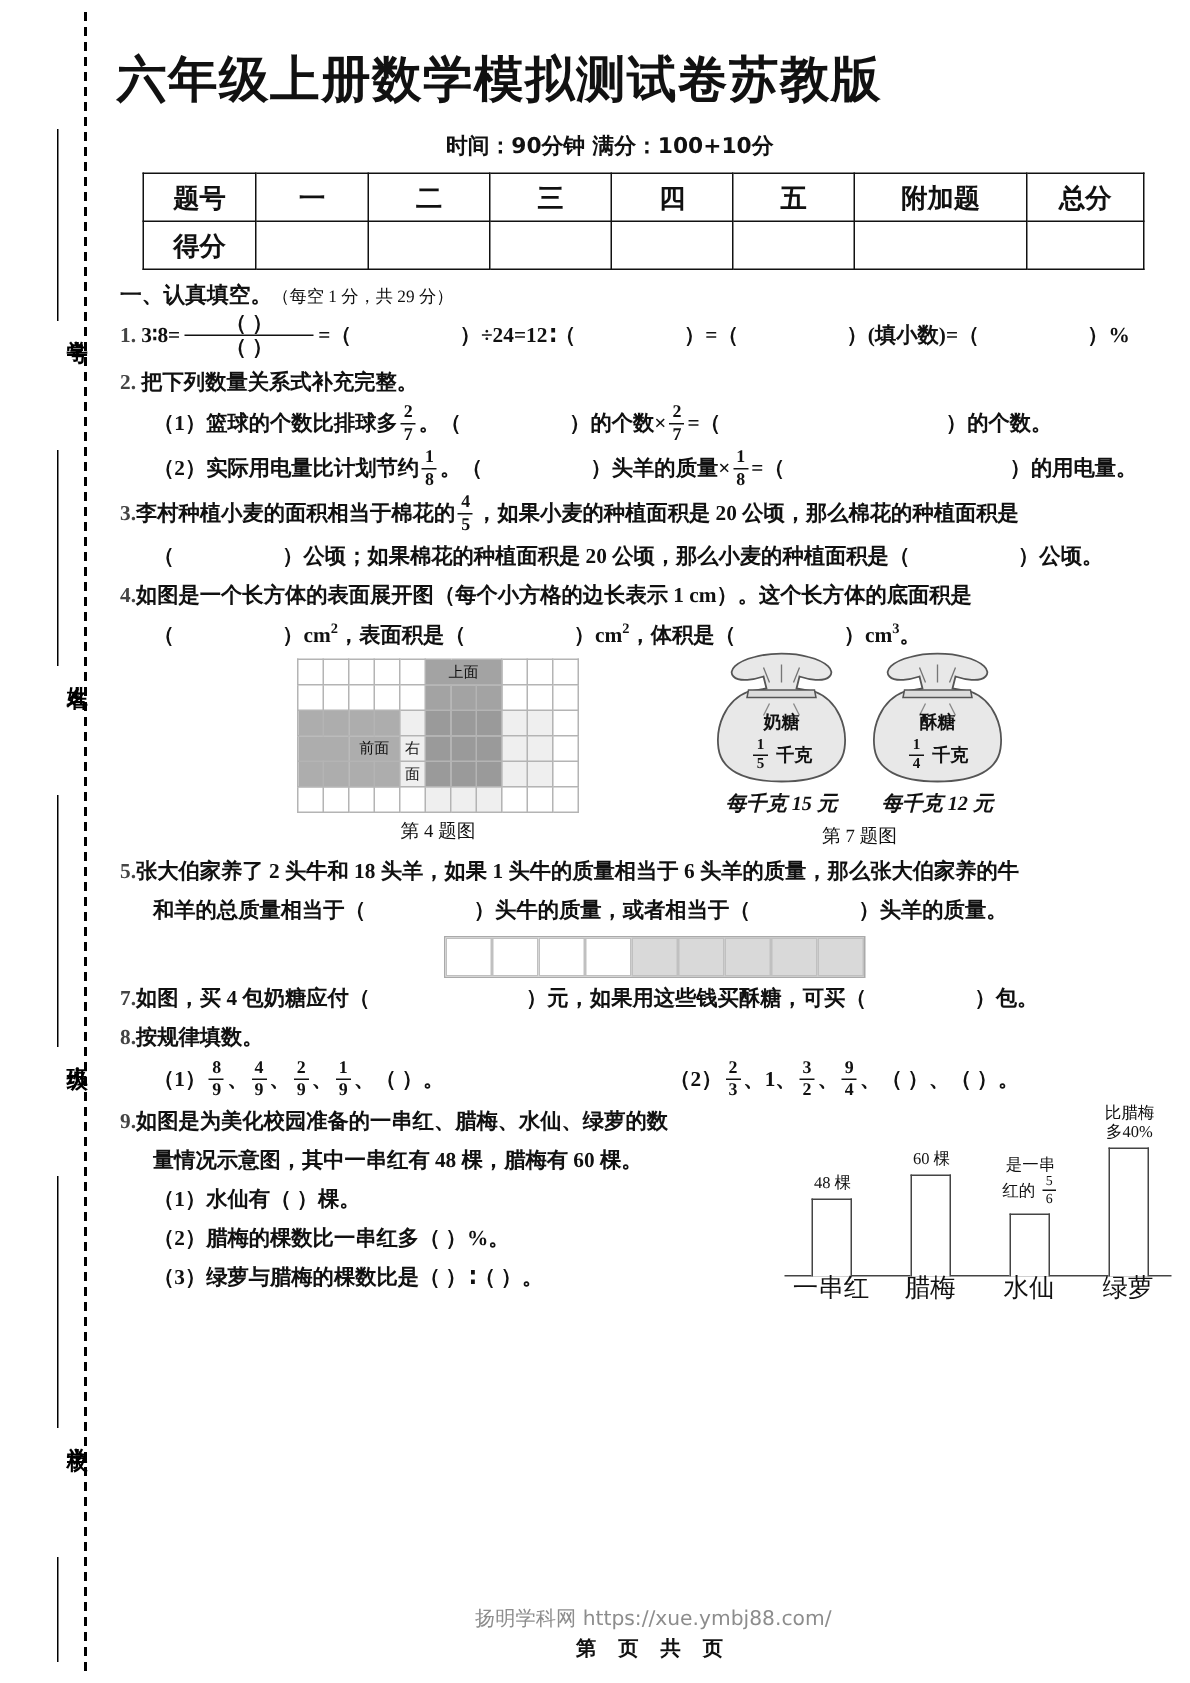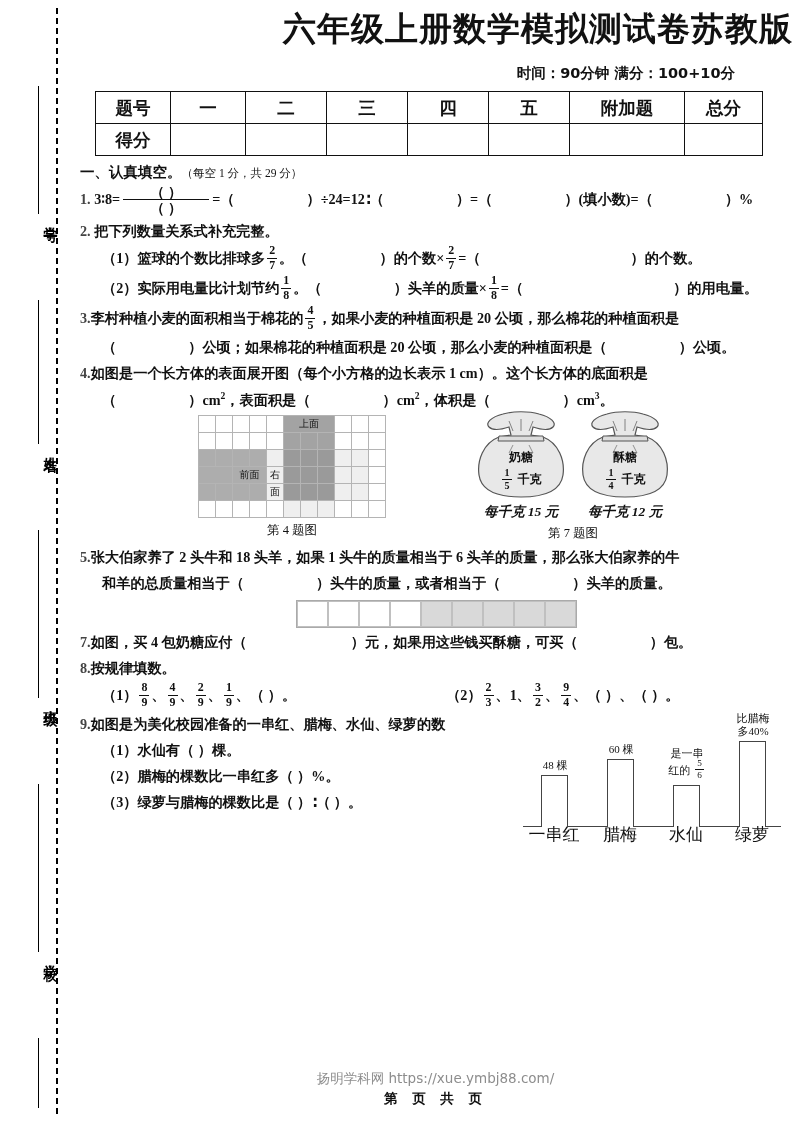--- a/index.html
+++ b/index.html
@@ -47,37 +47,37 @@
   }
 
   
   #sheet {
     position: absolute;
     left: 78px; top: 0;
     width: 715px; height: 1122px;
   }
 
   
-  #title-block { padding-top: 8px; text-align: right; }
+  #title-block { padding-top: 32px; text-align: left; }
   .title-line-1 {
     font-size: 33px;
     font-weight: 700;
     letter-spacing: 1px;
     font-family: "DejaVu Sans", "Liberation Sans", sans-serif;
     line-height: 1.28;
   }
   .title-line-2 {
     font-size: 33px;
     font-weight: 700;
     letter-spacing: 1px;
     font-family: "DejaVu Sans", "Liberation Sans", sans-serif;
     line-height: 1.28;
   }
   #exam-meta {
-    text-align: right;
+    text-align: center;
     padding-right: 58px;
     margin-top: 14px;
     font-size: 14.5px;
     font-weight: 700;
     font-family: "DejaVu Sans", "Liberation Sans", sans-serif;
   }
 
   
   #score-table-wrap { margin: 8px 0 0 17px; width: 670px; }
   table.score-table {
@@ -568,20 +568,21 @@
           <span class="n">9</span>
           <span class="d">4</span>
         </span>、<span>（       ）、（       ）。</span>
     </div>
 
     <div id="q9-row">
       <div id="q9-text">
         <div class="q">
           <span class="num">9.</span><span>如图是为美化校园准备的一串红、腊梅、水仙、绿萝的数</span>
         </div>
+        <div class="q indent">量情况示意图，其中一串红有 48 棵，腊梅有 60 棵。</div>
         <div class="q indent">（1）水仙有（        ）棵。</div>
         <div class="q indent">（2）腊梅的棵数比一串红多（        ）%。</div>
         <div class="q indent">（3）绿萝与腊梅的棵数比是（        ）∶（        ）。</div>
       </div>
 
       <div id="q9-chart">
         <div class="bars">
           <div class="baseline"></div>
 
           <div class="bar" style="left:22px;height:52px;"></div>

